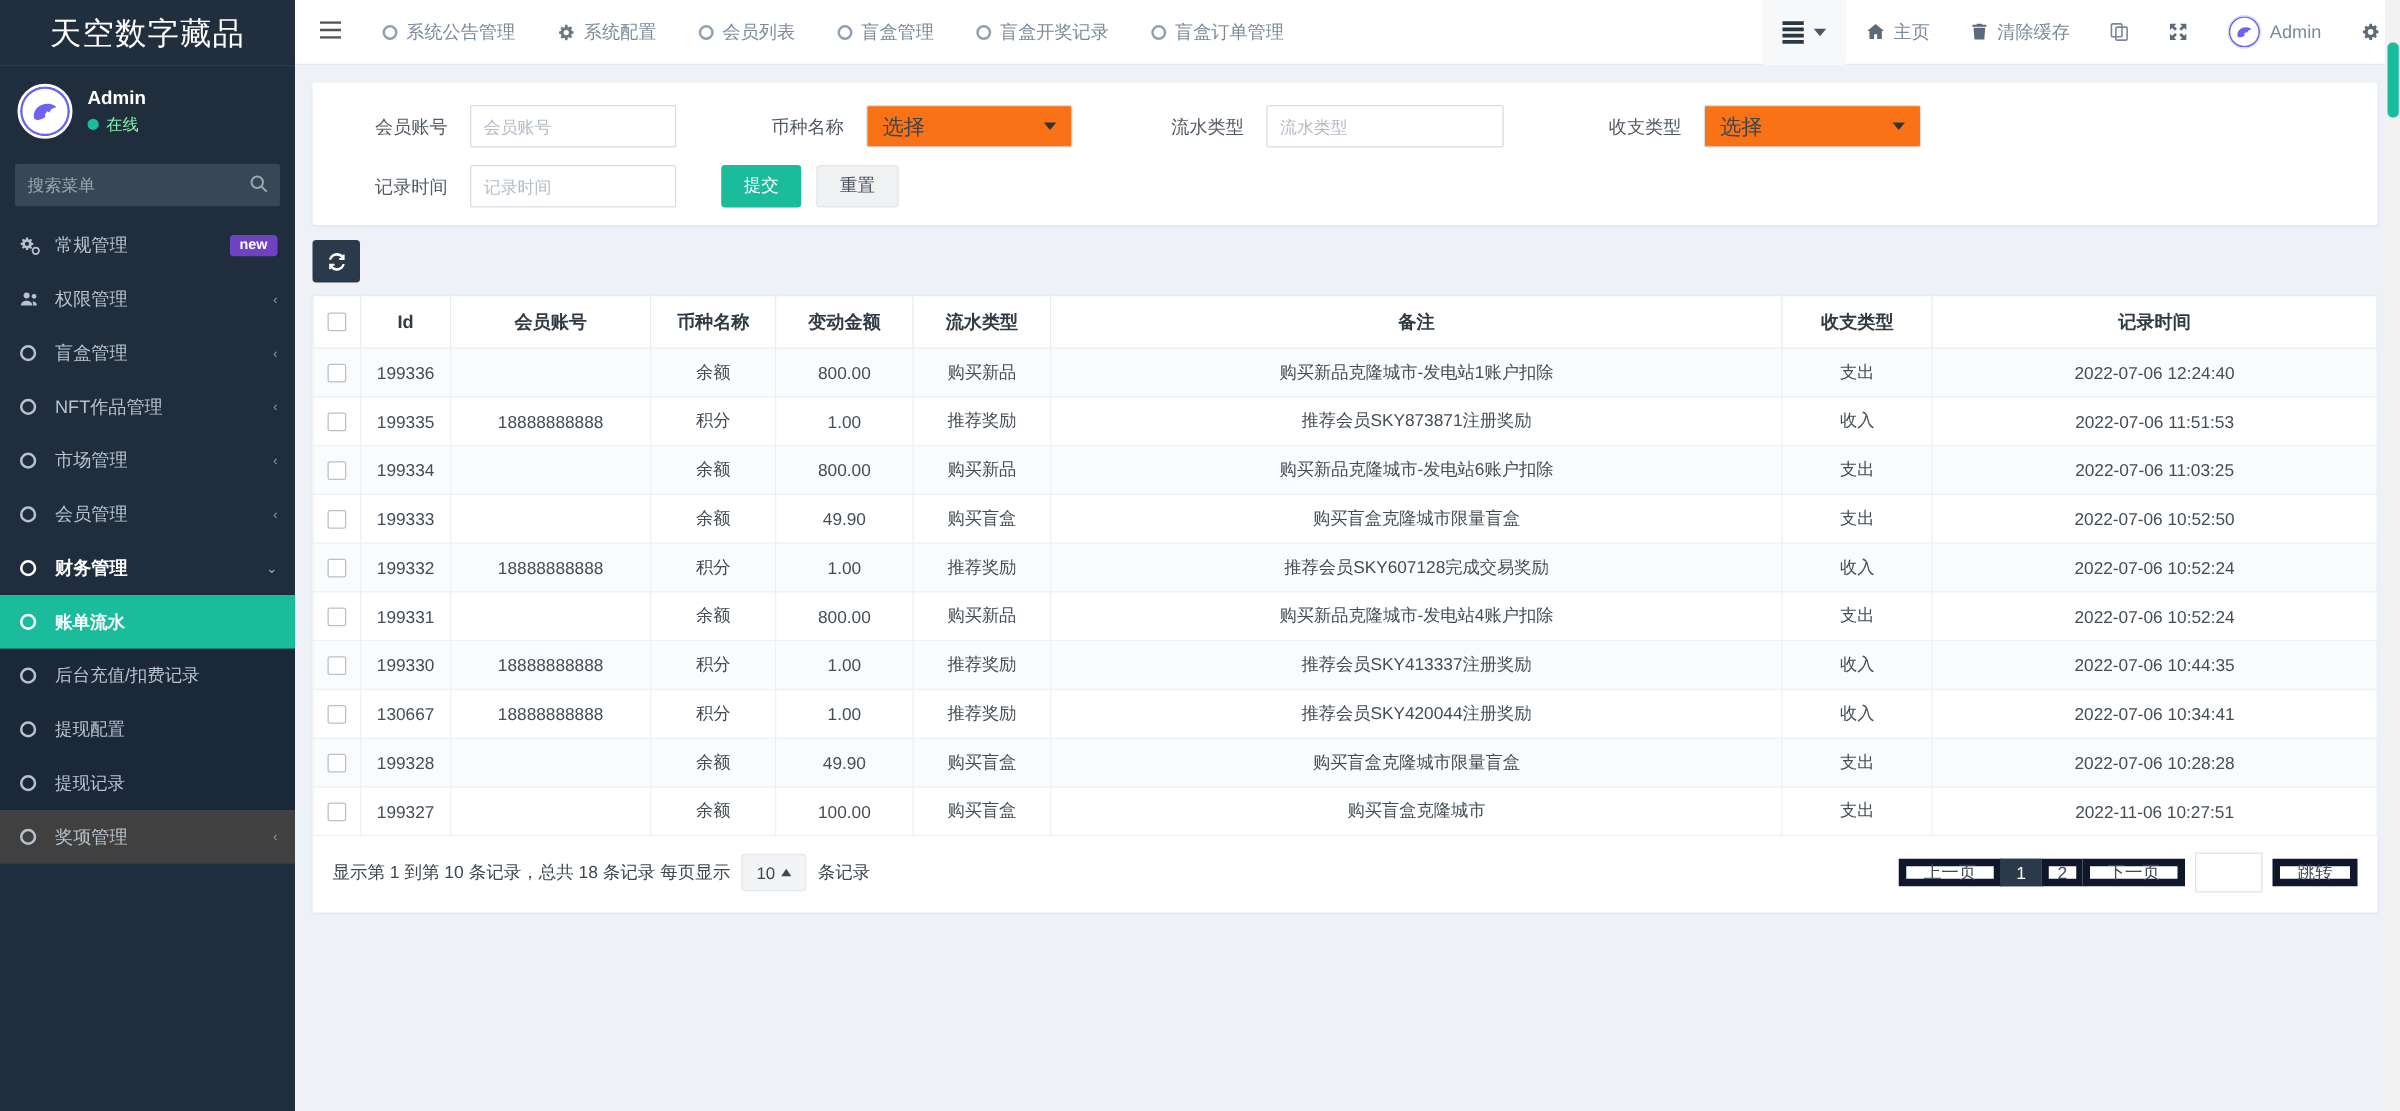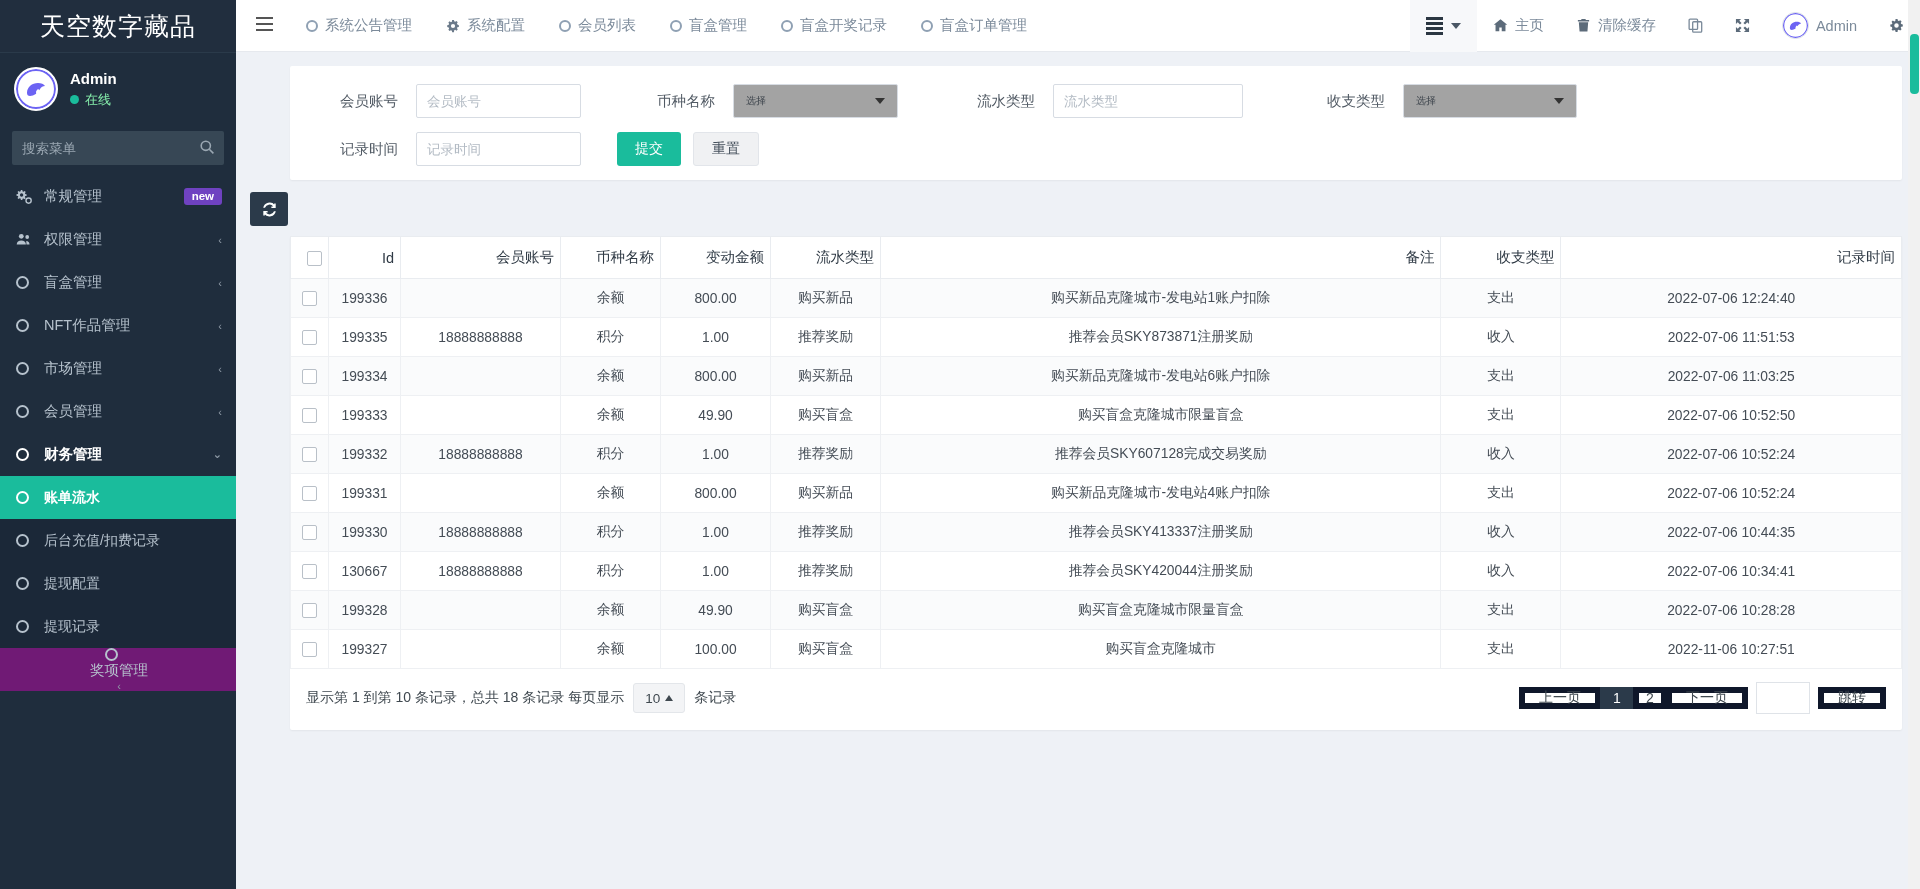--- a/index.html
+++ b/index.html
@@ -63,21 +63,21 @@
     height: 43px; padding: 0 14px 0 16px;
     font-size: 14.5px; color: #b6c2cd;
     position: relative; cursor: pointer;
   }
   .menu li .mi { width: 22px; display:inline-flex; align-items:center; justify-content:flex-start; margin-right: 6px; }
   .menu li .mlabel { flex: 1; white-space: nowrap; }
   .menu li.lvl1 { }
   .menu li.active-parent { color: #ffffff; font-weight: bold; }
   .menu li.sub { padding-left: 16px; background: #1b2838; font-size: 14px; }
   .menu li.sub.active { background: #1abc9c; color: #ffffff; font-weight: bold; }
-  .menu li.grp-end { background: #701a75; flex-direction: column; }
+  .menu li.grp-end { background: #404040; }
   .badge-new {
     background: #6f42c1; color: #fff; font-size: 11.5px; font-weight: bold;
     border-radius: 3px; padding: 3px 8px; line-height: 1;
   }
   .chev { color: #8e9aa6; font-size: 11px; }
   .ring {
     width: 13px; height: 13px; border: 2px solid currentColor;
     border-radius: 50%; display: inline-block;
   }
   .gears svg, .users svg { width: 16px; height: 16px; fill: currentColor; }
@@ -109,54 +109,54 @@
   .bars { display: inline-flex; flex-direction: column; gap: 2px; }
   .bars i { display:block; width: 17px; height: 3px; background: #2b3742; }
   .avatar-sm {
     width: 27px; height: 27px; border-radius: 50%; background: #fff;
     display:flex; align-items:center; justify-content:center; overflow:hidden;
     border: 1px solid #d8dee5;
   }
   .avatar-sm svg { width: 25px; height: 25px; }
 
   .content { flex: 1; background: #eef1f6; padding: 14px 18px 0 14px; overflow: hidden; position: relative; }
-  .panel { background: #ffffff; border-radius: 2px; box-shadow: 0 1px 2px rgba(0,0,0,.05); margin-left: 40px; }
+  .panel { background: #ffffff; border-radius: 2px; box-shadow: 0 1px 2px rgba(0,0,0,.05); }
 
   .filterbar { padding: 18px 18px 14px 18px; display: flex; flex-direction: column; gap: 14px; }
   .frow { display: flex; align-items: center; }
   .fcell { display: flex; align-items: center; }
   .flabel { font-size: 14.5px; color: #515a64; width: 108px; text-align: right; padding-right: 18px; white-space: nowrap; }
   .finput {
     height: 34px; border: 1px solid #d7dce3; border-radius: 2px;
     background: #fff; font-size: 13.5px; color: #555; padding: 0 10px;
     outline: none; font-family: "Liberation Sans", sans-serif;
   }
   .finput::placeholder { color: #b3bbc4; }
   .fselect {
-    height: 34px; border: 1px solid #d7dce3; border-radius: 2px; background: #a3a3a3;
+    height: 34px; border: 1px solid #d7dce3; border-radius: 2px; background: #f97316;
     display: flex; align-items: center; justify-content: space-between;
-    font-size: 10px; color: #3d444c; padding: 0 12px; cursor: pointer; font-family: Liberation Serif, serif;
+    font-size: 17px; color: #3d444c; padding: 0 12px; cursor: pointer; font-family: Liberation Serif, serif;
   }
   .fselect .caret2 { width:0;height:0;border-left:5px solid transparent;border-right:5px solid transparent;border-top:6px solid #333; }
   .btn { height: 34px; border: 0; border-radius: 3px; font-size: 14px; padding: 0 18px; cursor: pointer; font-family: "Liberation Sans", sans-serif; }
   .btn-primary { background: #1abc9c; color: #fff; }
   .btn-default { background: #f0f1f3; color: #45505c; border: 1px solid #e2e5ea; }
 
   .refresh-wrap { margin: 12px 0 10px 0; }
   .btn-refresh {
     width: 38px; height: 34px; background: #2b3a4a; color: #fff;
     border: 0; border-radius: 3px; display: flex; align-items: center; justify-content: center;
     cursor: pointer;
   }
   .btn-refresh svg { width: 15px; height: 15px; fill: #fff; }
 
   table.grid { width: 100%; border-collapse: collapse; background: #fff; }
   table.grid th {
-    font-size: 14.5px; color: #2f3a45; font-weight: normal;
-    padding: 11px 6px; text-align: right;
+    font-size: 14.5px; color: #2f3a45; font-weight: bold;
+    padding: 11px 6px; text-align: center;
     border: 1px solid #e9ecf0; border-top: 1px solid #e9ecf0;
     background: #fff; white-space: nowrap;
   }
   table.grid td {
     font-size: 13.8px; color: #444c55; text-align: center;
     padding: 10px 6px; border: 1px solid #eef0f3;
     white-space: nowrap;
   }
   table.grid tbody tr:nth-child(odd) { background: #fafbfc; }
   table.grid tbody tr:nth-child(even) { background: #ffffff; }

